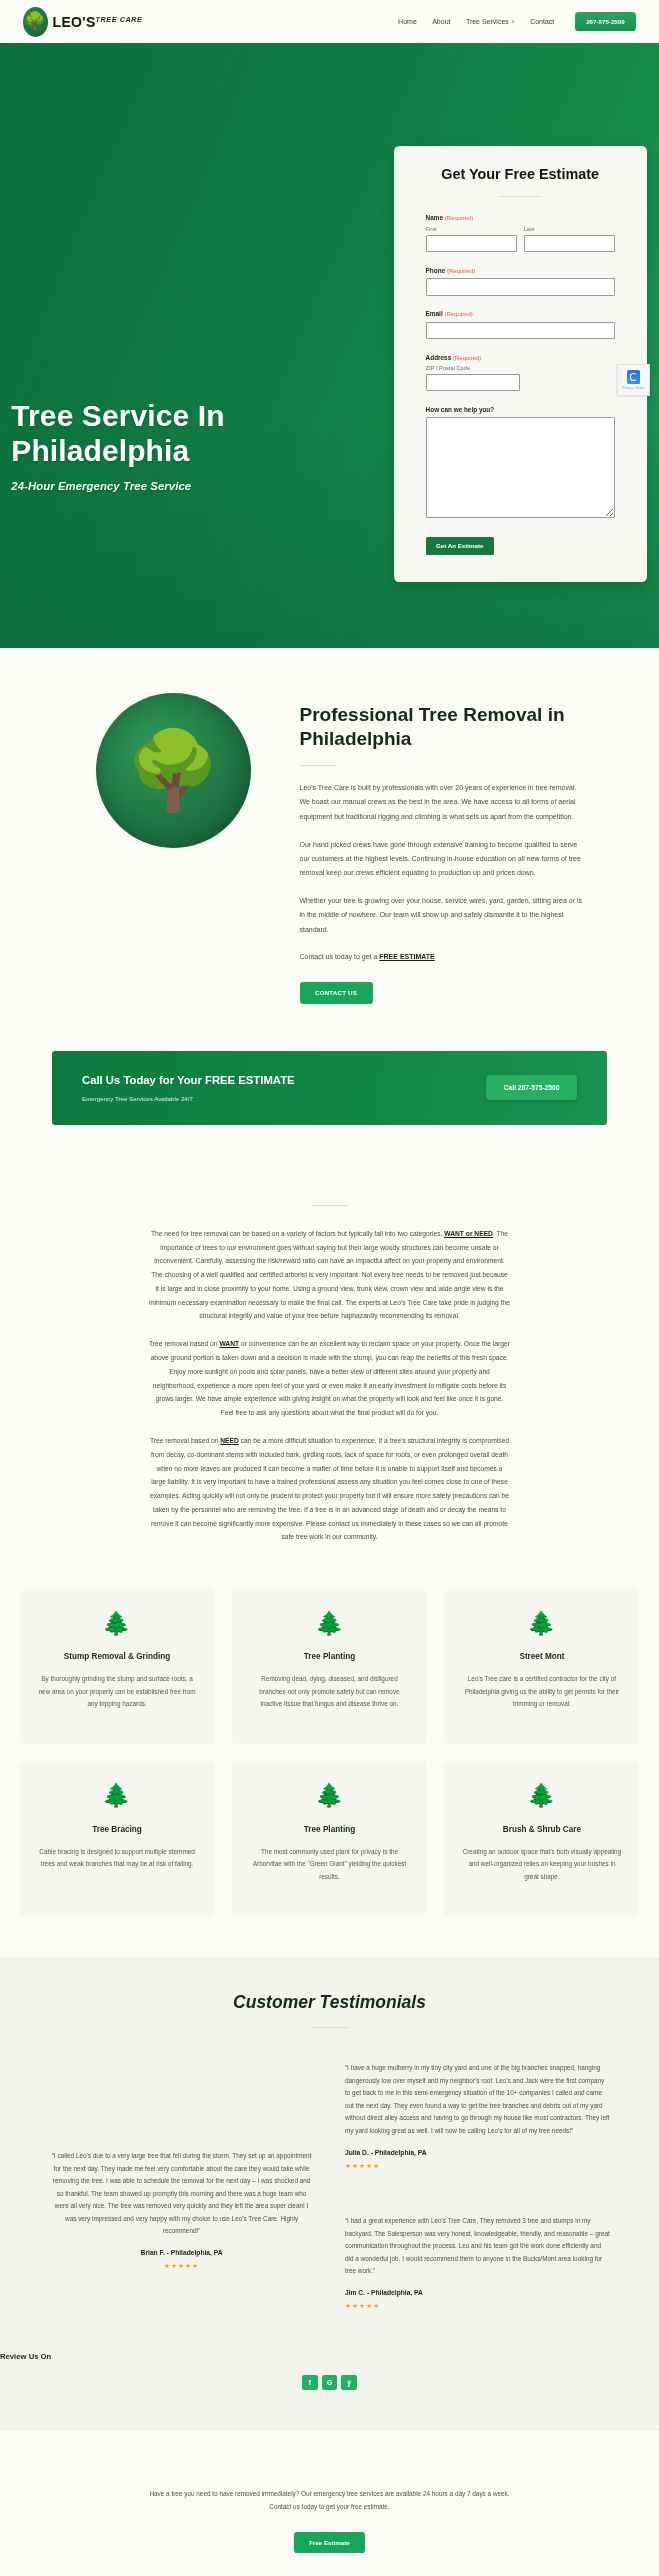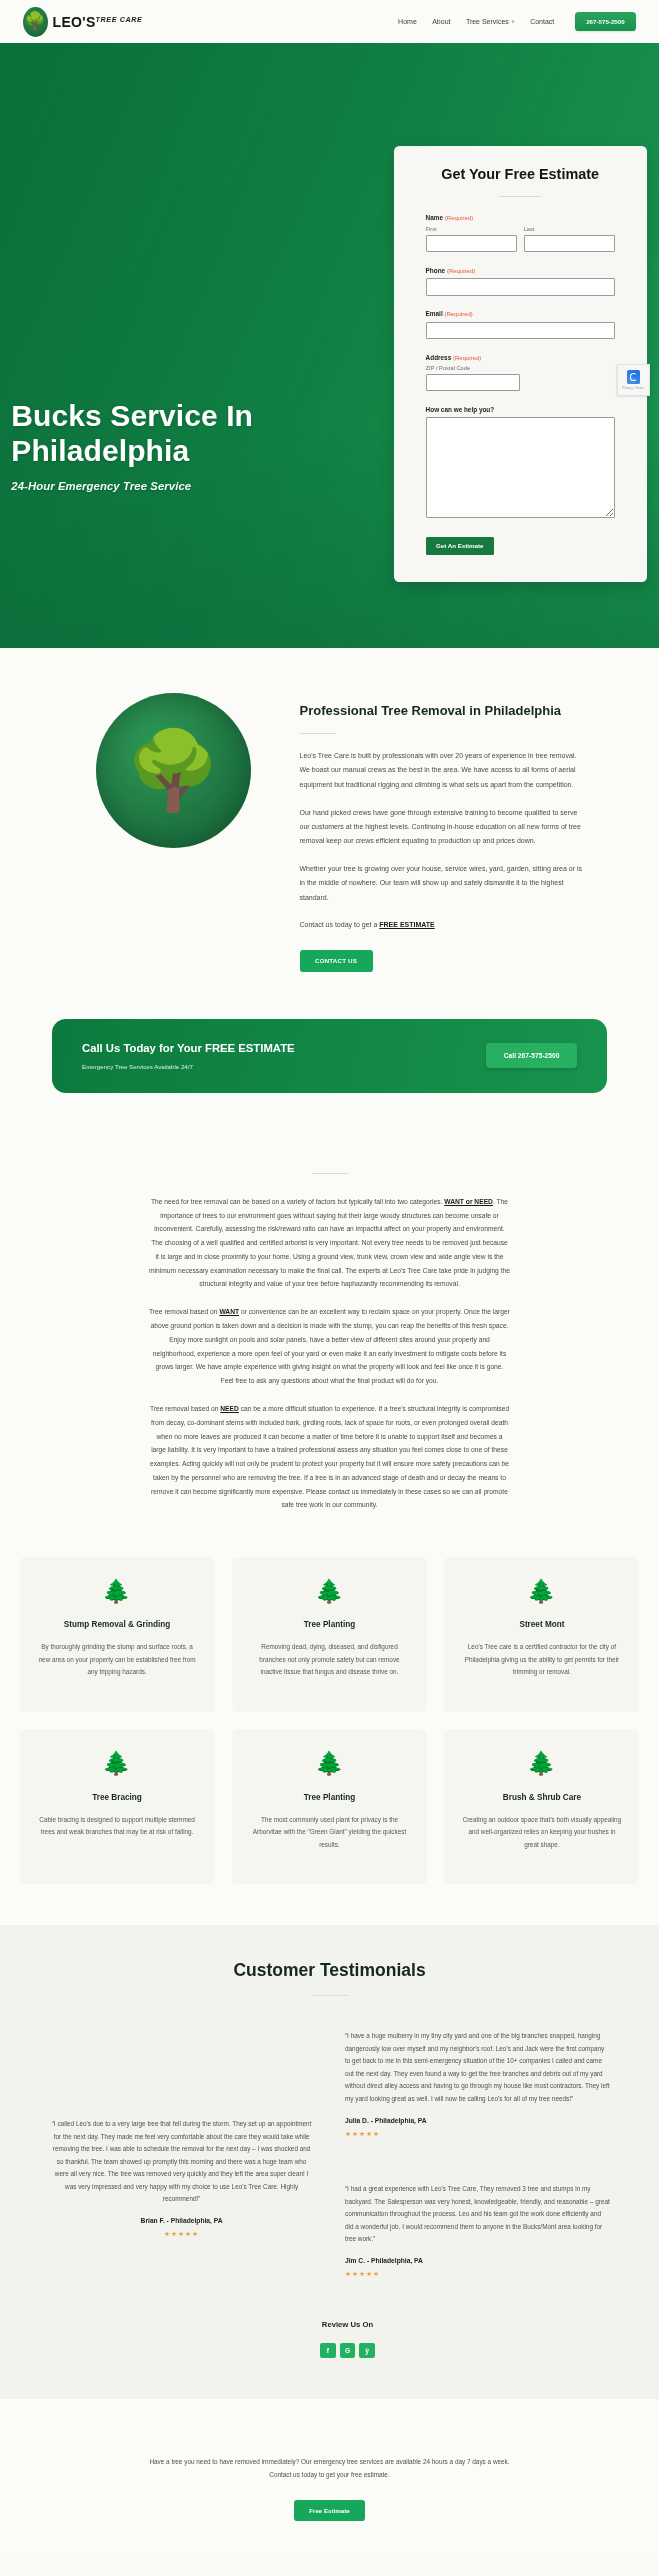--- a/index.html
+++ b/index.html
@@ -148,37 +148,37 @@
   .about-left { width: 206px; display: flex; justify-content: center; padding-top: 11.3px; }
   .circle-logo {
     width: 155px; height: 155px; border-radius: 50%;
     background: radial-gradient(circle at 40% 36%, #2f9a58 0%, #1d7340 60%, #12572f 100%);
     display: flex; align-items: center; justify-content: center;
     color: #f0f8f1; font-size: 77px; line-height: 1;
     box-shadow: inset 0 0 21.6px rgba(0,0,0,.18);
   }
   .about-right { width: 289px; padding-top: 20.6px; }
   .sec-title {
-    font-size: 13px; font-weight: bold; line-height: 1.28; color: #16281b;
+    font-size: 19px; font-weight: bold; line-height: 1.28; color: #16281b;
   }
   .sec-rule { width: 36px; height: 1px; background: #dddad2; margin: 13.4px 0 15.5px 0; }
   .body-copy { font-size: 7px; line-height: 2.05; color: #4a4a4a; }
   .body-copy p + p { margin-top: 13.4px; }
   .strong-link { color: #1a1a1a; font-weight: bold; text-decoration: underline; }
   .contact-btn {
     display: inline-block; margin-top: 17.5px;
     background: #16a75a; color: #fff; font-size: 6.2px; font-weight: bold;
     padding: 7.2px 15.5px; border-radius: 3.1px; letter-spacing: 0.2px;
   }
 
   
   .cta-strip-wrap { background: #fbfbf8; padding: 0 52px 36px 52px; }
   .cta-strip {
     background: linear-gradient(100deg,#0c7a3e 0%, #17934f 100%);
-    border-radius: 14px;
+    border-radius: 3px;
     padding: 23px 30px;
     display: flex; align-items: center; justify-content: space-between;
   }
   .cta-strip-title { font-size: 11.3px; font-weight: bold; color: #fff; }
   .cta-strip-sub { margin-top: 9.3px; font-size: 6.2px; color: #dcf0e3; }
   .cta-call-btn {
     background: #27b061; color: #fff; font-size: 6.7px; font-weight: bold;
     padding: 8.8px 17.5px; border-radius: 4.1px; box-shadow: 0 1.5px 4.1px rgba(0,0,0,.14);
   }
 
@@ -210,36 +210,36 @@
   }
   .svc-icon { font-size: 23px; line-height: 1; color: #34c26e; }
   .svc-title {
     margin-top: 17.5px; font-size: 8.2px; font-weight: bold; color: #16281b;
   }
   .svc-desc { margin-top: 12.4px; font-size: 6.4px; line-height: 1.95; color: #565656; }
 
   
   .testi-wrap { background: #f3f3ee; padding: 35px 0 41px 0; }
   .testi-head { text-align: center; }
-  .testi-head h2 { font-size: 17.5px; font-weight: bold; color: #16281b; }
+  .testi-head h2 { font-size: 17.5px; font-weight: bold; color: #16281b; font-style: italic; }
   .testi-grid {
     margin-top: 17.5px;
     display: grid; grid-template-columns: 1fr 1fr; gap: 20.6px;
     padding: 0 44px;
   }
   .testi-col { display: flex; flex-direction: column; }
   .testi-card { padding: 13.4px 5.2px; }
   .testi-quote { font-size: 6.4px; line-height: 1.95; color: #4f4f4f; }
   .testi-quote.center { text-align: center; }
   .testi-name { margin-top: 11.3px; font-size: 6.7px; font-weight: bold; color: #1c1c1c; }
   .testi-name.center { text-align: center; }
   .stars { margin-top: 6.2px; color: #e8a33d; font-size: 6.7px; letter-spacing: 1px; }
   .stars.center { text-align: center; }
 
-  .review-block { text-align: center; margin-top: 29px; margin-left: 36px; }
+  .review-block { text-align: left; margin-top: 29px; }
   .review-block h3 { font-size: 7.7px; font-weight: bold; color: #16281b; }
   .social-row { margin-top: 13.4px; display: flex; justify-content: center; gap: 4.1px; }
   .social-btn {
     width: 15.5px; height: 15.5px; border-radius: 2.1px;
     background: #22b163; color: #fff;
     display: flex; align-items: center; justify-content: center;
     font-size: 6.7px; font-weight: bold;
   }
 
   
@@ -283,21 +283,21 @@
     <a class="nav-link" href="#">
         <span>Contact</span>
       </a>
     <a class="phone-btn" href="#">267-575-2500</a>
   </nav>
 </header>
 
 <section class="hero">
   <div class="hero-inner">
     <div class="hero-copy">
-      <h1 class="hero-title">Bucks Service In Philadelphia</h1>
+      <h1 class="hero-title">Tree Service In Philadelphia</h1>
       <div class="hero-sub">24-Hour Emergency Tree Service</div>
     </div>
 
     <div class="estimate-card">
       <div class="estimate-title">Get Your Free Estimate</div>
       <div class="rule"></div>
 
       <div class="fgroup">
         <div class="field-label">
           <span>Name</span>

